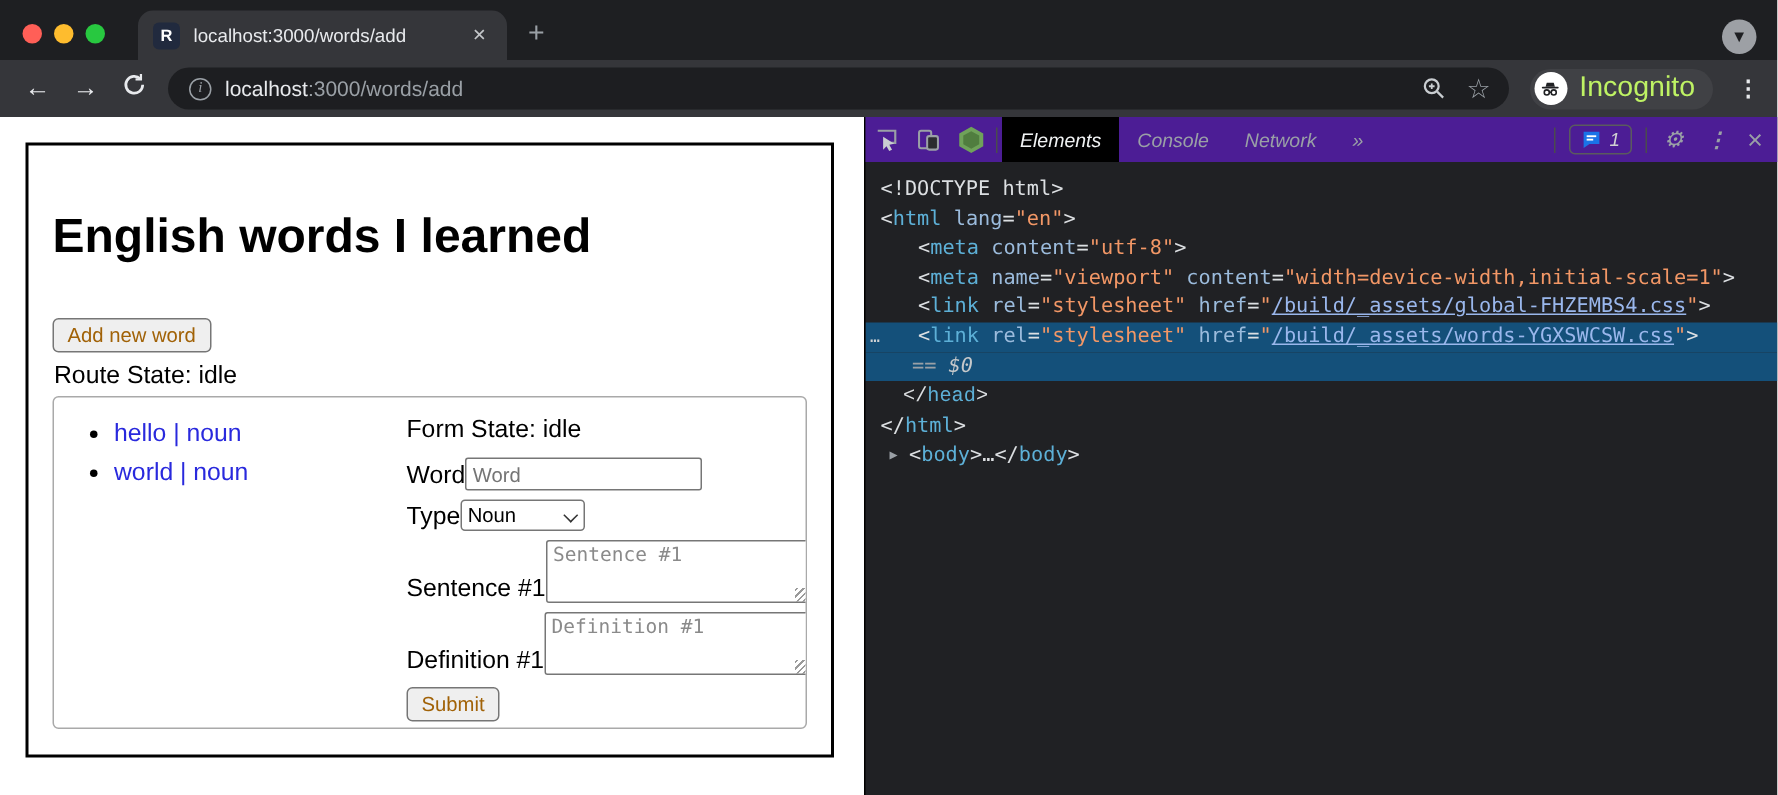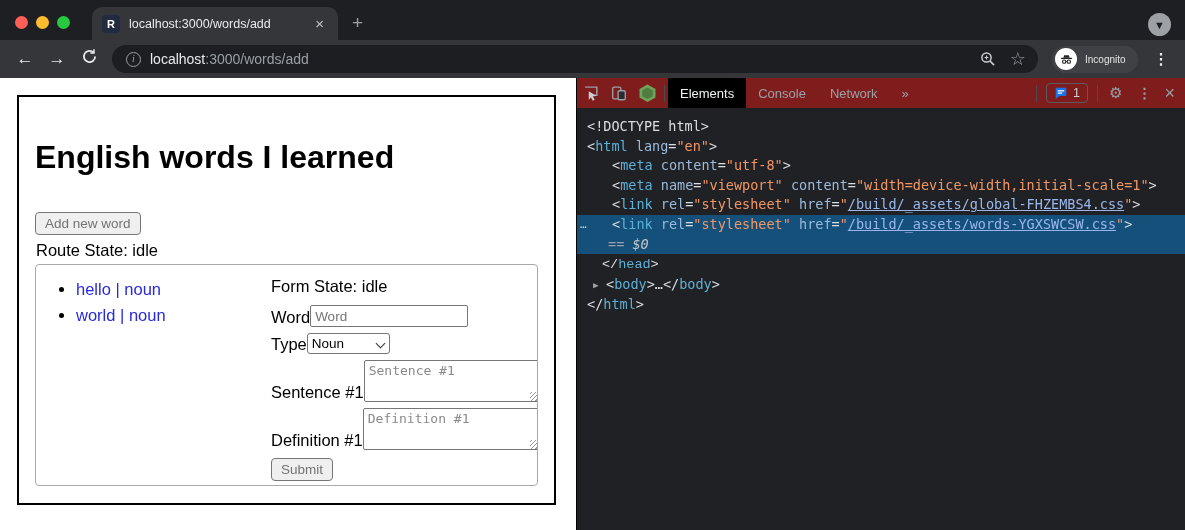--- a/index.html
+++ b/index.html
@@ -32,30 +32,30 @@
                font-size:10px; line-height:12px; text-align:center; font-family:"Liberation Serif", serif;
                font-style:italic; margin:0 9px 0 4px; flex:0 0 auto; }
   .url-text { font-size:14px; color:#e8eaed; flex:1; white-space:nowrap; }
   .url-text .rest { color:#9aa0a6; }
   .urlbar .zoom-ic { margin-right:14px; display:flex; }
   .star { color:#9aa0a6; font-size:18px; margin-right:2px; }
   .incog { height:27px; background:#404145; border-radius:14px; display:flex; align-items:center;
            padding:0 12px 0 3px; margin-left:8px; }
   .incog-circle { width:22px; height:22px; border-radius:50%; background:#fff; display:flex;
                   align-items:center; justify-content:center; margin-right:8px; }
-  .incog-label { color:#e5e5e5; font-size:10px;text-align:center; }
+  .incog-label { color:#bef264; font-size:19px;text-align:center; }
   .kebab { color:#e8eaed; font-size:15px; margin-left:10px; letter-spacing:0; font-weight:bold; }
 
   
   .content { flex:1; display:flex; min-height:0; }
   .page { width:576px; background:#fff; overflow:hidden; }
 
   .outer-box { margin:17px 20px 0 17px; width:539px; height:410px; border:2px solid #000; padding:14px 16px; }
   .page h1 { font-size:32px; font-weight:bold; color:#000; margin:28px 0 36px 0; letter-spacing:0; }
-  .btn { font-size:13.5px; color:#737373; background:#efefef; border:1px solid #767676; border-radius:4px;
+  .btn { font-size:13.5px; color:#a16207; background:#efefef; border:1px solid #767676; border-radius:4px;
          padding:3px 9px; font-family:"Liberation Sans", sans-serif; }
   .route-state { font-size:16.5px; margin:6px 0 4px 1px; }
   .panel { border:1px solid #a9a9a9; border-radius:4px; height:222px; display:flex; overflow:hidden; }
   .panel ul { width:194px; margin-top:15px; padding-left:40px; list-style:disc; flex:0 0 auto; }
   .panel li { margin-bottom:7px; font-size:16.5px; }
   .panel a { color:var(--link, #2929dd); text-decoration:none; }
   .wform { flex:1; padding:12px 9px 0 0;margin-left:41px; }
   .form-state { font-size:16.5px; margin-bottom:9px; }
   .frow { display:flex; align-items:flex-end; margin-bottom:6px; }
   .flabel { font-size:16.5px; color:#000; flex:0 0 auto; }
@@ -70,21 +70,21 @@
              border-right:1.6px solid #333; border-bottom:1.6px solid #333; transform:rotate(45deg); pointer-events:none; }
   .wtextarea { width:199px; height:42px; border:1px solid #767676; border-radius:2px; resize:none;
              font-family:"DejaVu Sans Mono", monospace; font-size:13px; padding:2px 4px; color:#000;
              background-image:repeating-linear-gradient(-45deg, transparent 0 2px, #9a9a9a 2px 3px);
              background-repeat:no-repeat; background-position:bottom right; background-size:9px 9px; }
   .wtextarea::placeholder { color:#8a8a8a; }
   .submit-row { margin-top:8px; }
 
   
   .devtools { width:609px; background:#202124; border-left:1px solid #000; display:flex; flex-direction:column; }
-  .dt-toolbar { height:30px; background:#7f1d1d; display:flex; align-items:center; flex:0 0 auto; }
+  .dt-toolbar { height:30px; background:#4c1d95; display:flex; align-items:center; flex:0 0 auto;font-style:italic; }
   .dt-ic { display:flex; align-items:center; justify-content:center; width:28px; height:30px; }
   .dt-sep { width:1px; height:17px; background:#4a4b4e; margin:0 3px; }
   .dt-tabs { display:flex; height:30px; }
   .dt-tab { height:30px; display:flex; align-items:center; padding:0 12px; font-size:13px; color:#9aa0a6; }
   .dt-tab.active { background:#000; color:#f1f3f4; }
   .dt-right { margin-left:auto; display:flex; align-items:center; }
   .issues-badge { display:flex; align-items:center; gap:5px; border:1px solid #5a5b5e; border-radius:4px;
                   padding:2px 7px; margin:0 6px; }
   .issues-count { color:#d0d1d2; font-size:12.5px; }
   .gear { color:#9aa0a6; font-size:15px; padding:0 8px; }
@@ -251,19 +251,19 @@
       </div>
       <div class="dt-code">
           <div class="code-line"><span class="line-content" style="padding-left: 10px;"><span class="sg-p">&lt;!DOCTYPE html&gt;</span></span></div>
           <div class="code-line"><span class="line-content" style="padding-left: 10px;"><span class="sg-p">&lt;</span><span class="sg-t">html</span><span class="sg-p"> </span><span class="sg-a">lang</span><span class="sg-p">=</span><span class="sg-s">"en"</span><span class="sg-p">&gt;</span></span></div>
           <div class="code-line"><span class="line-content" style="padding-left: 35px;"><span class="sg-p">&lt;</span><span class="sg-t">meta</span><span class="sg-p"> </span><span class="sg-a">content</span><span class="sg-p">=</span><span class="sg-s">"utf-8"</span><span class="sg-p">&gt;</span></span></div>
           <div class="code-line"><span class="line-content" style="padding-left: 35px;"><span class="sg-p">&lt;</span><span class="sg-t">meta</span><span class="sg-p"> </span><span class="sg-a">name</span><span class="sg-p">=</span><span class="sg-s">"viewport"</span><span class="sg-p"> </span><span class="sg-a">content</span><span class="sg-p">=</span><span class="sg-s">"width=device-width,initial-scale=1"</span><span class="sg-p">&gt;</span></span></div>
           <div class="code-line"><span class="line-content" style="padding-left: 35px;"><span class="sg-p">&lt;</span><span class="sg-t">link</span><span class="sg-p"> </span><span class="sg-a">rel</span><span class="sg-p">=</span><span class="sg-s">"stylesheet"</span><span class="sg-p"> </span><span class="sg-a">href</span><span class="sg-p">=</span><span class="sg-s">"</span><span class="sg-l">/build/_assets/global-FHZEMBS4.css</span><span class="sg-s">"</span><span class="sg-p">&gt;</span></span></div>
           <div class="code-line sel"><span class="gutter">…</span><span class="line-content" style="padding-left: 35px;"><span class="sg-p">&lt;</span><span class="sg-t">link</span><span class="sg-p"> </span><span class="sg-a">rel</span><span class="sg-p">=</span><span class="sg-s">"stylesheet"</span><span class="sg-p"> </span><span class="sg-a">href</span><span class="sg-p">=</span><span class="sg-s">"</span><span class="sg-l">/build/_assets/words-YGXSWCSW.css</span><span class="sg-s">"</span><span class="sg-p">&gt;</span></span></div>
           <div class="code-line sel"><span class="line-content" style="padding-left: 31px;"><span class="sg-g">== </span><span class="sg-i">$0</span></span></div>
           <div class="code-line"><span class="line-content" style="padding-left: 25px; font-family: Liberation Mono, monospace;"><span class="sg-p">&lt;/</span><span class="sg-t">head</span><span class="sg-p">&gt;</span></span></div>
+          <div class="code-line"><span class="line-content" style="padding-left: 10px;"><span class="sg-p">&lt;/</span><span class="sg-t">html</span><span class="sg-p">&gt;</span></span></div>
           <div class="code-line"><span class="line-content" style="padding-left: 16px;"><span class="arrow">▶</span><span class="sg-p">&lt;</span><span class="sg-t">body</span><span class="sg-p">&gt;</span><span class="sg-p">…</span><span class="sg-p">&lt;/</span><span class="sg-t">body</span><span class="sg-p">&gt;</span></span></div>
-          <div class="code-line"><span class="line-content" style="padding-left: 10px;"><span class="sg-p">&lt;/</span><span class="sg-t">html</span><span class="sg-p">&gt;</span></span></div>
         </div>
     </div>
 
   </div>
 </div>
 
 </body></html>

